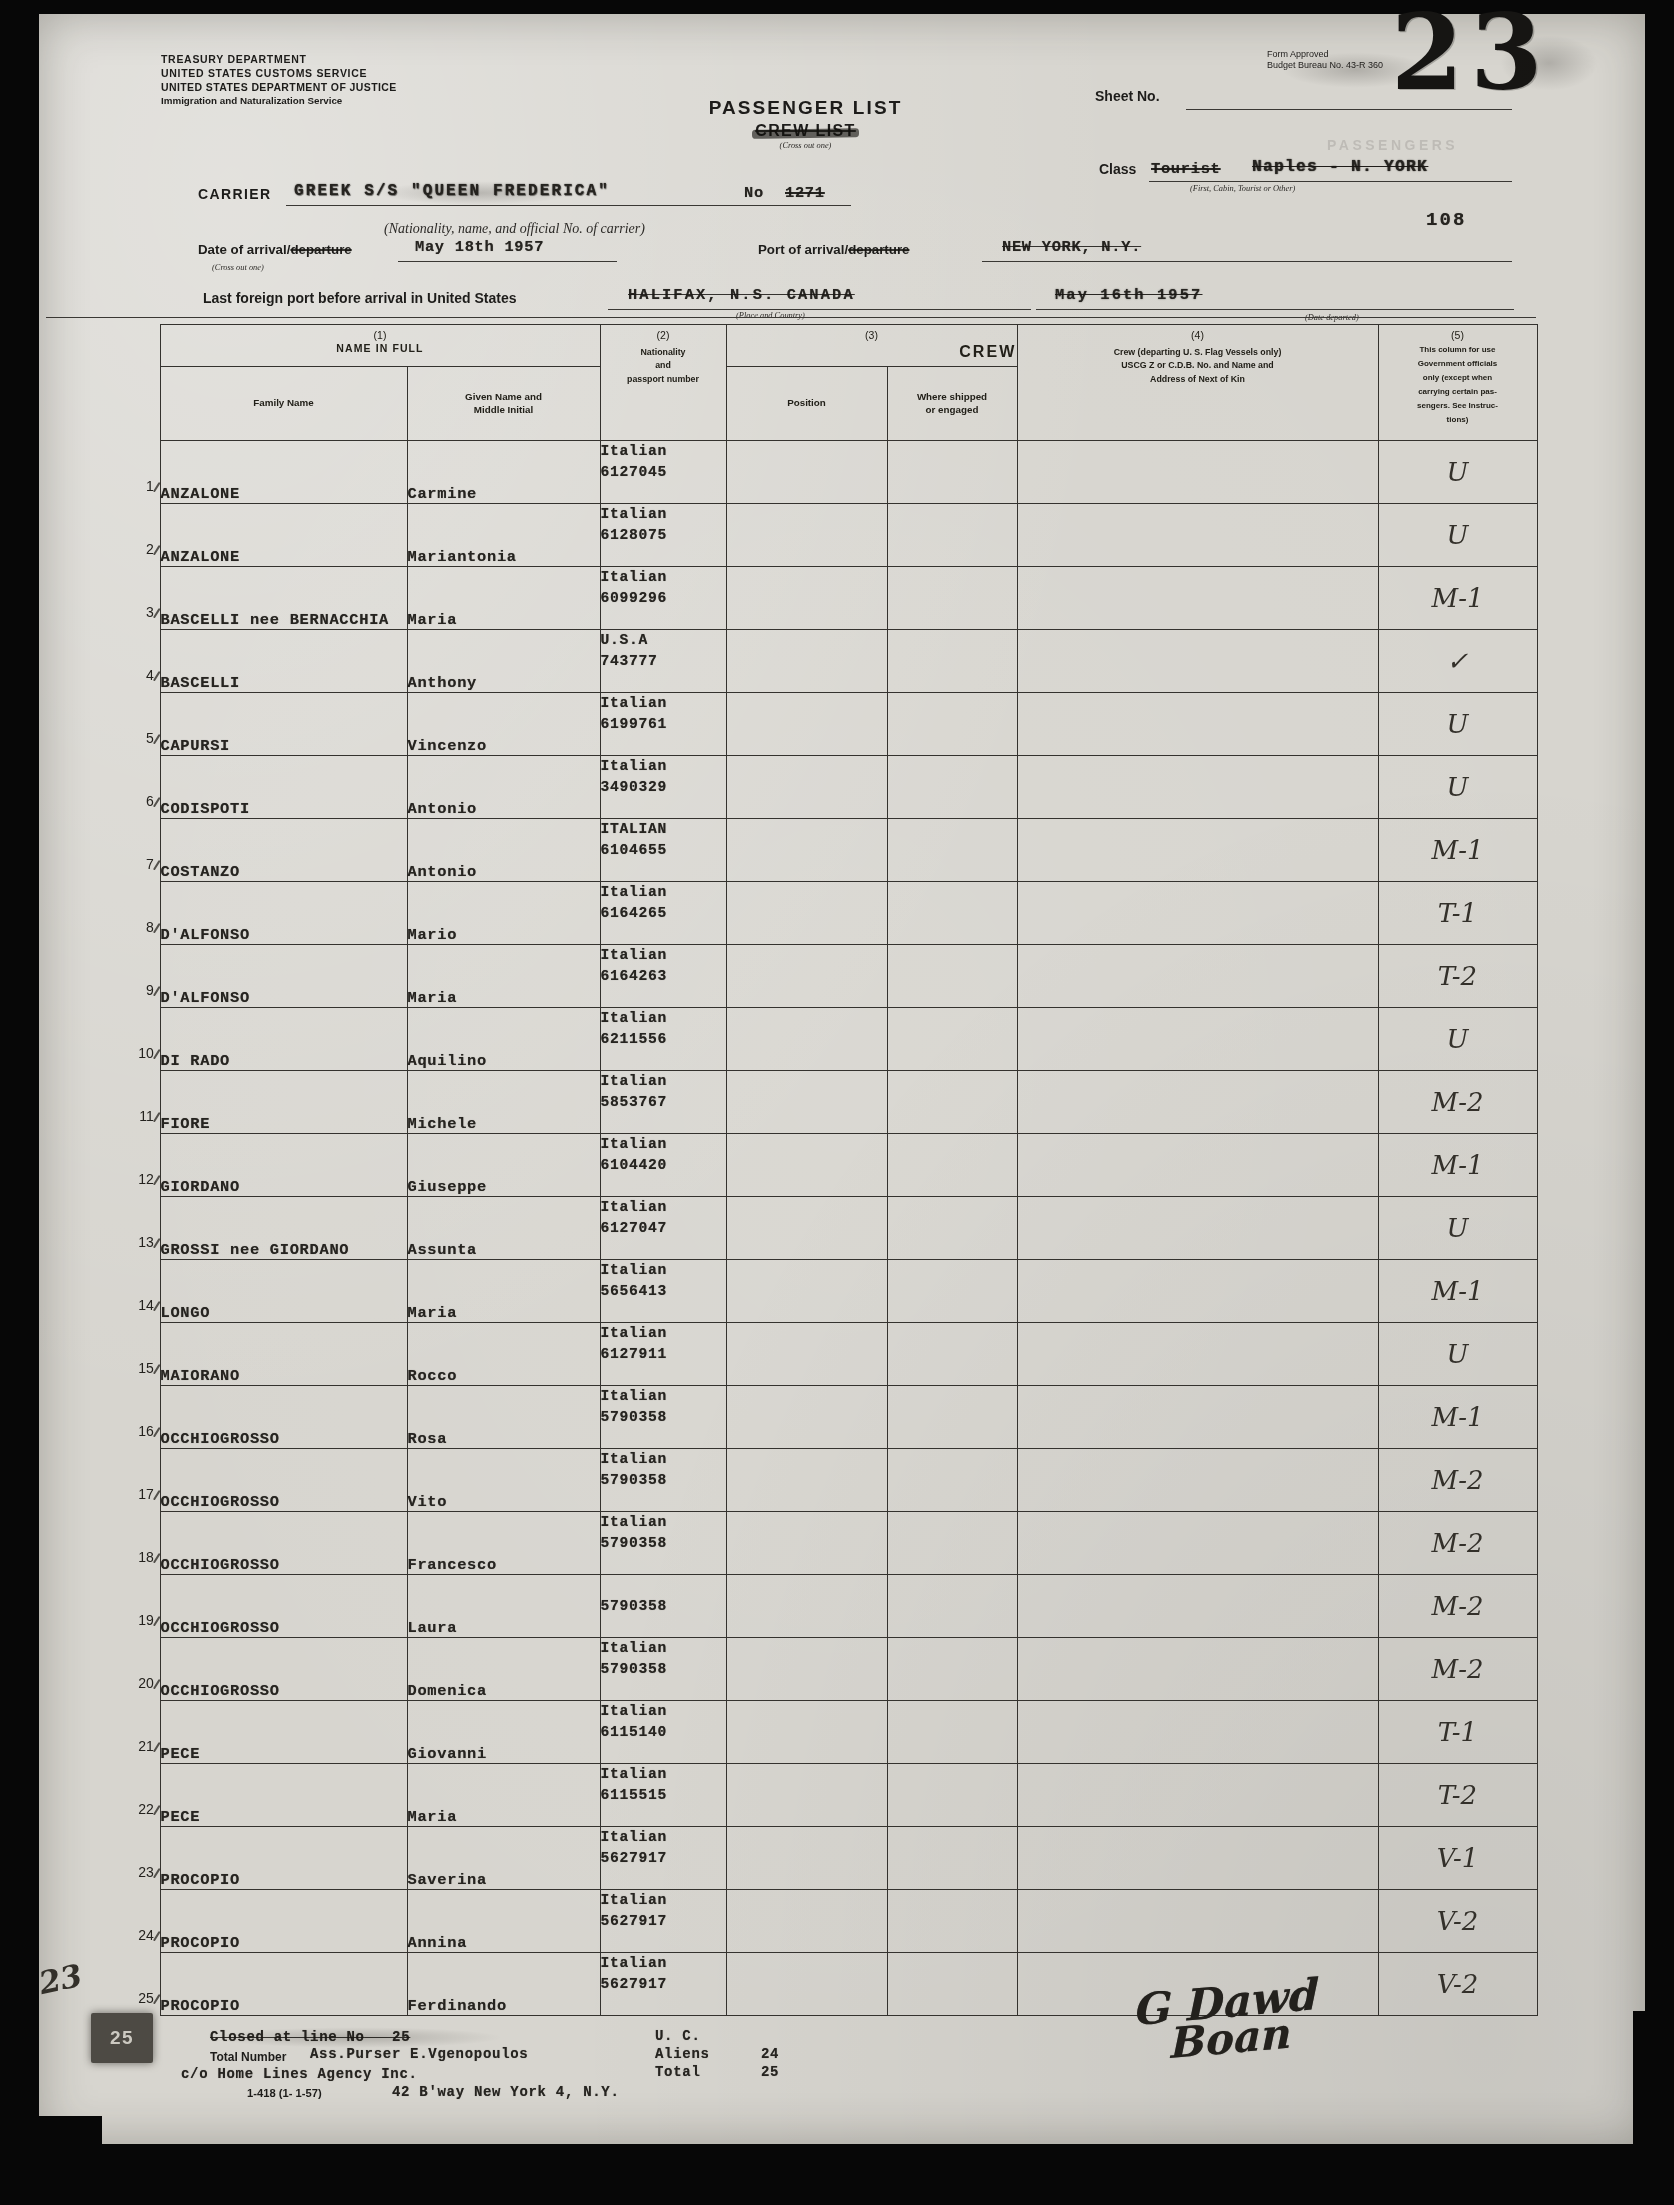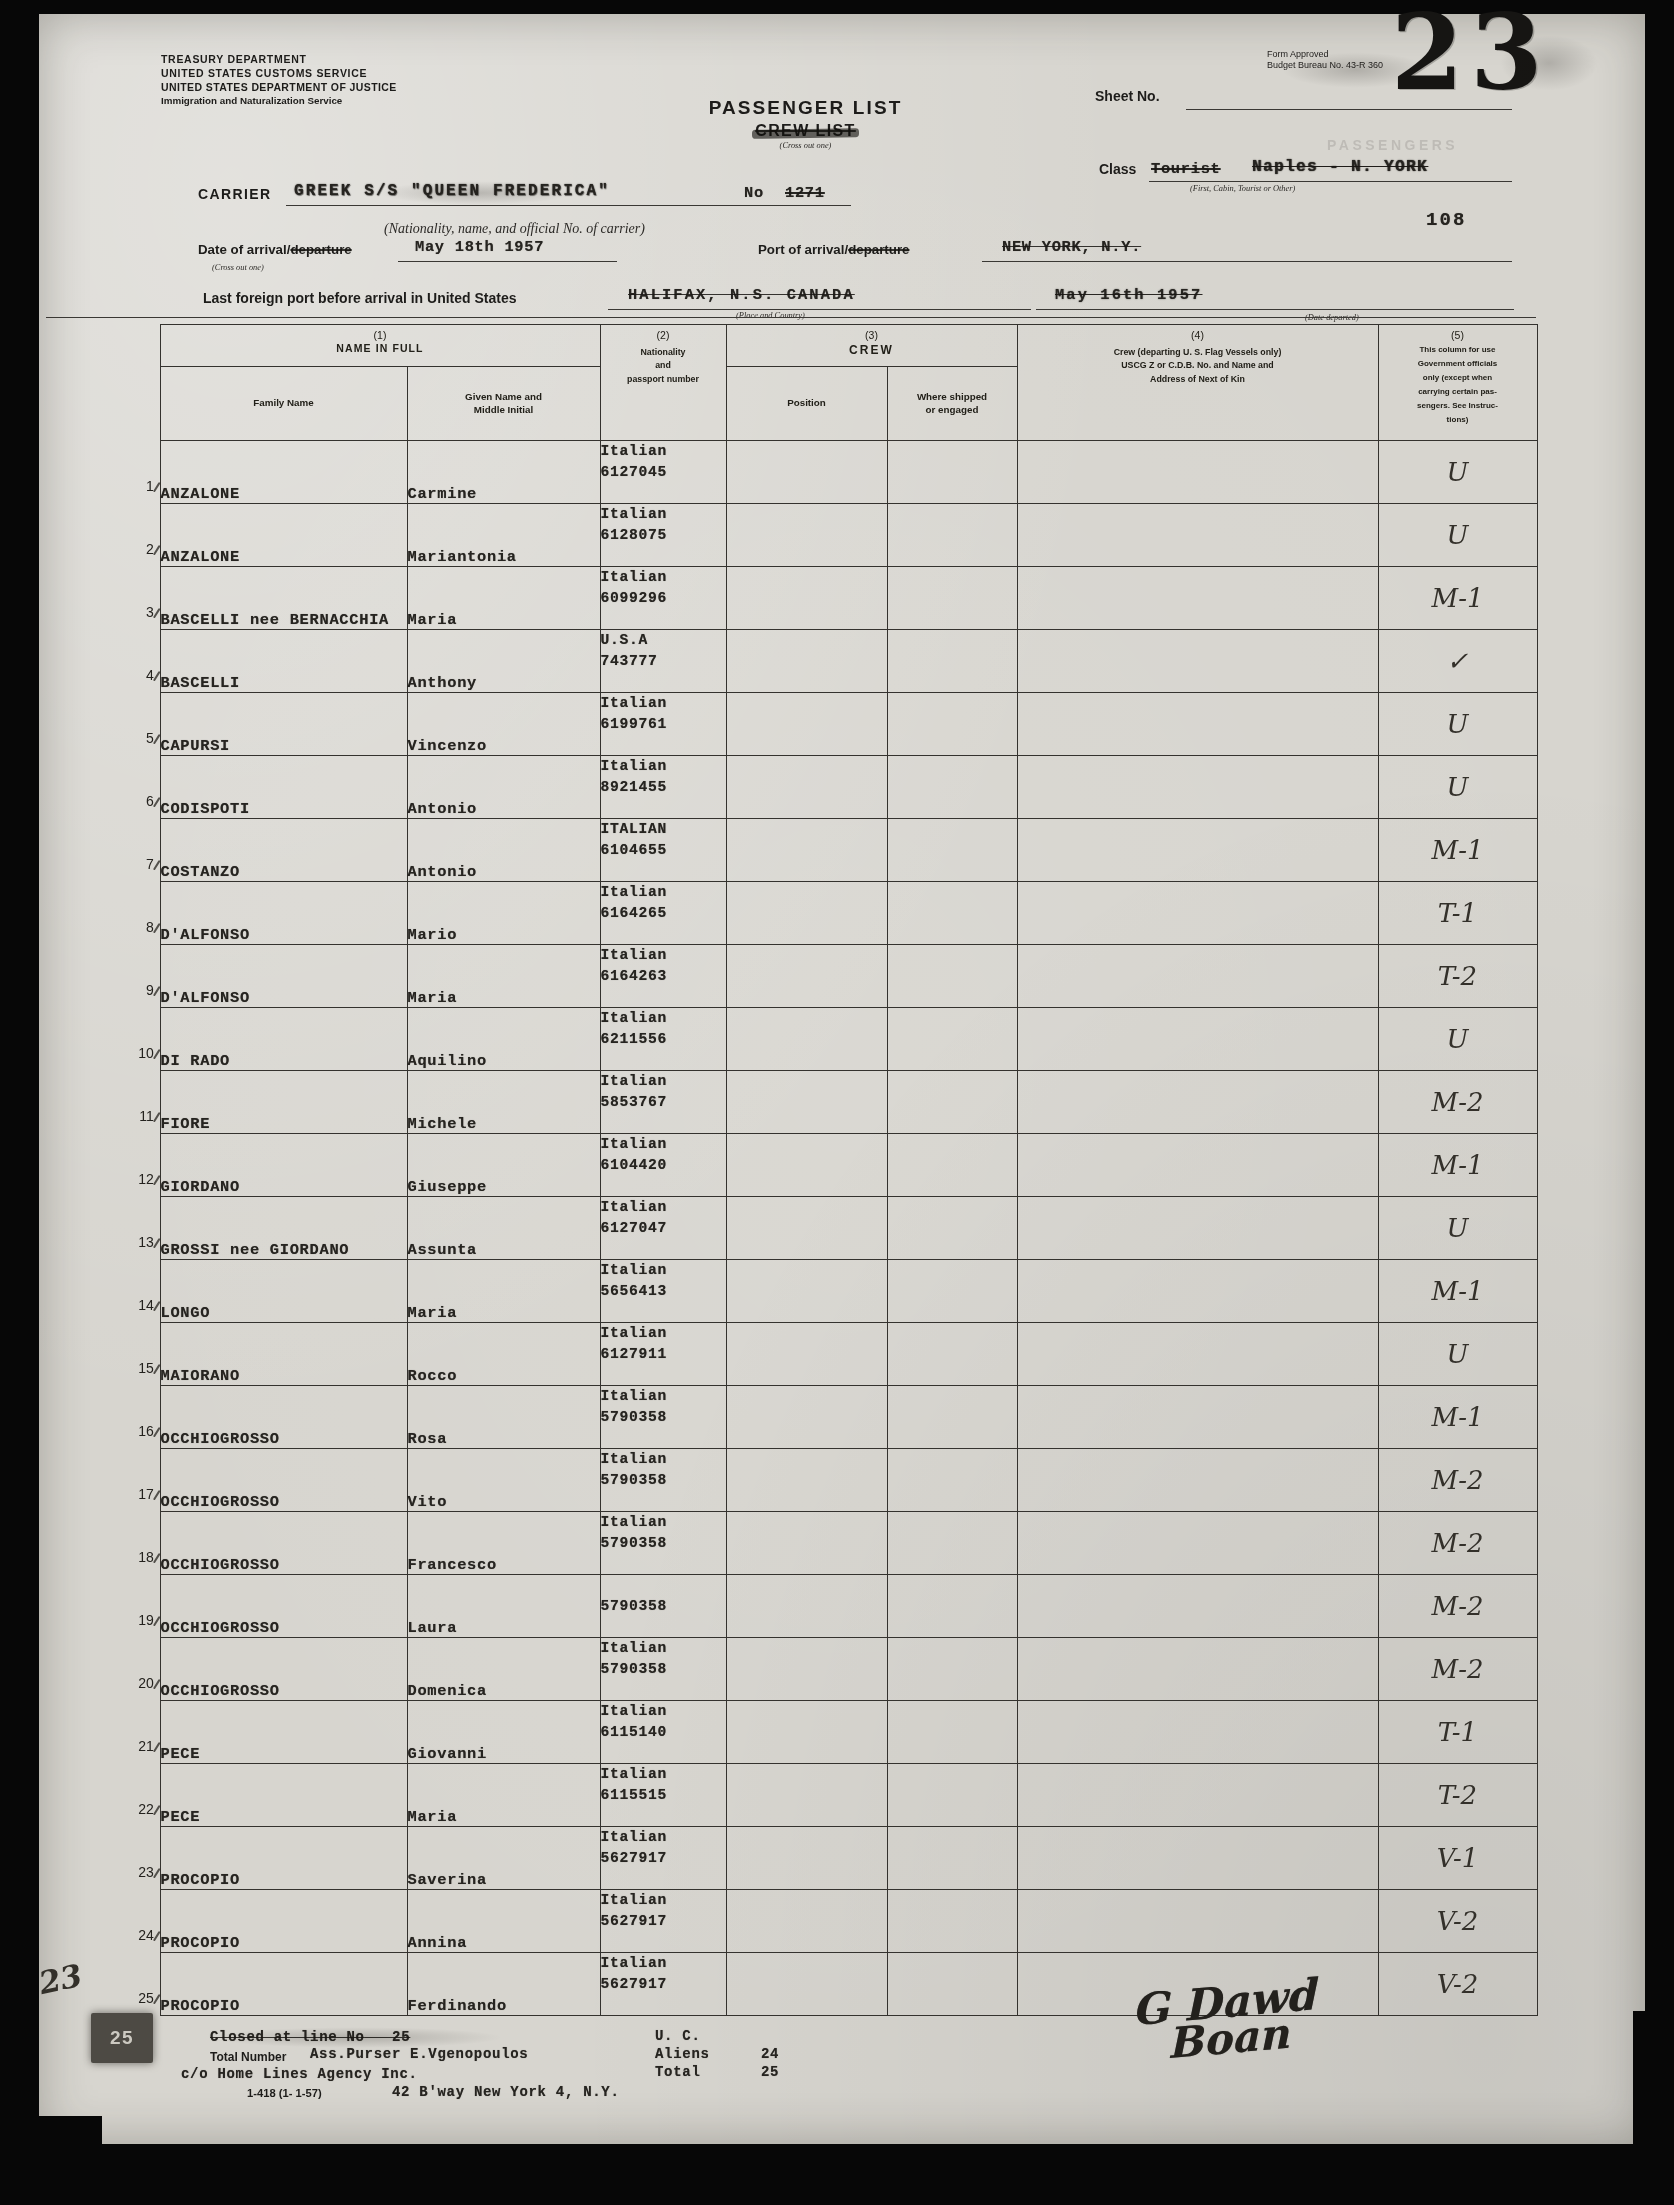--- a/index.html
+++ b/index.html
@@ -85,21 +85,21 @@
   .departed-note { left: 1305px; top: 313px; font-size: 8.4px; }
 
   
   .list-table { position: absolute; left: 121px; top: 324px; border-collapse: collapse; table-layout: fixed; }
   .list-table th, .list-table td { padding: 0; }
   .list-table .bordered { border: 1.4px solid #34322e; }
   .list-table .num-cell { border: none; border-right: 1.4px solid #34322e; background: transparent; }
   .hdr { color: #222019; vertical-align: top; text-align: center; font-family: "Liberation Sans", sans-serif; }
   .colno { font-size: 10.5px; font-weight: 400; padding-top: 3.5px; }
   .coltitle { font-size: 10.5px; font-weight: 700; letter-spacing: 1.1px; padding-top: 1.4px; }
-  .crew-title { font-size: 12px; font-weight: 700; letter-spacing: 2.1px; padding-top: 2.8px; }
+  .crew-title { font-size: 16px; font-weight: 700; letter-spacing: 2.1px; padding-top: 2.8px; text-align: right; }
   .hsmall { font-size: 8.8px; line-height: 13.3px; font-weight: 700; padding-top: 5.6px; }
   .htiny { font-size: 8px; line-height: 14px; font-weight: 700; padding-top: 2.8px; }
   .hsub { font-size: 9.8px; font-weight: 700; vertical-align: middle; line-height: 12.6px; }
   .hrow-a { height: 42px; }
   .hrow-b { height: 74px; }
 
   .data-row { height: 63px; }
   .data-row td { vertical-align: bottom; }
   .num-cell { text-align: right; padding-right: 4.2px; font-size: 14px; color: #24221e; font-family: "Liberation Sans", sans-serif; }
   .data-row .num-cell { vertical-align: bottom; padding-bottom: 9.8px; }
@@ -340,21 +340,21 @@
     </tr>
 
     <tr class="data-row">
       <td class="num-cell">
         <span>6</span><span class="tick"></span>
       </td>
       <td class="bordered family-cell typed">CODISPOTI</td>
       <td class="bordered given-cell typed">Antonio</td>
       <td class="bordered nat-cell typed">
         <div class="nat-line">Italian</div>
-        <div class="nat-line">8921455</div>
+        <div class="nat-line">3490329</div>
       </td>
       <td class="bordered"></td>
       <td class="bordered"></td>
       <td class="bordered"></td>
       <td class="bordered mark-cell hand">U</td>
     </tr>
 
     <tr class="data-row">
       <td class="num-cell">
         <span>7</span><span class="tick"></span>

